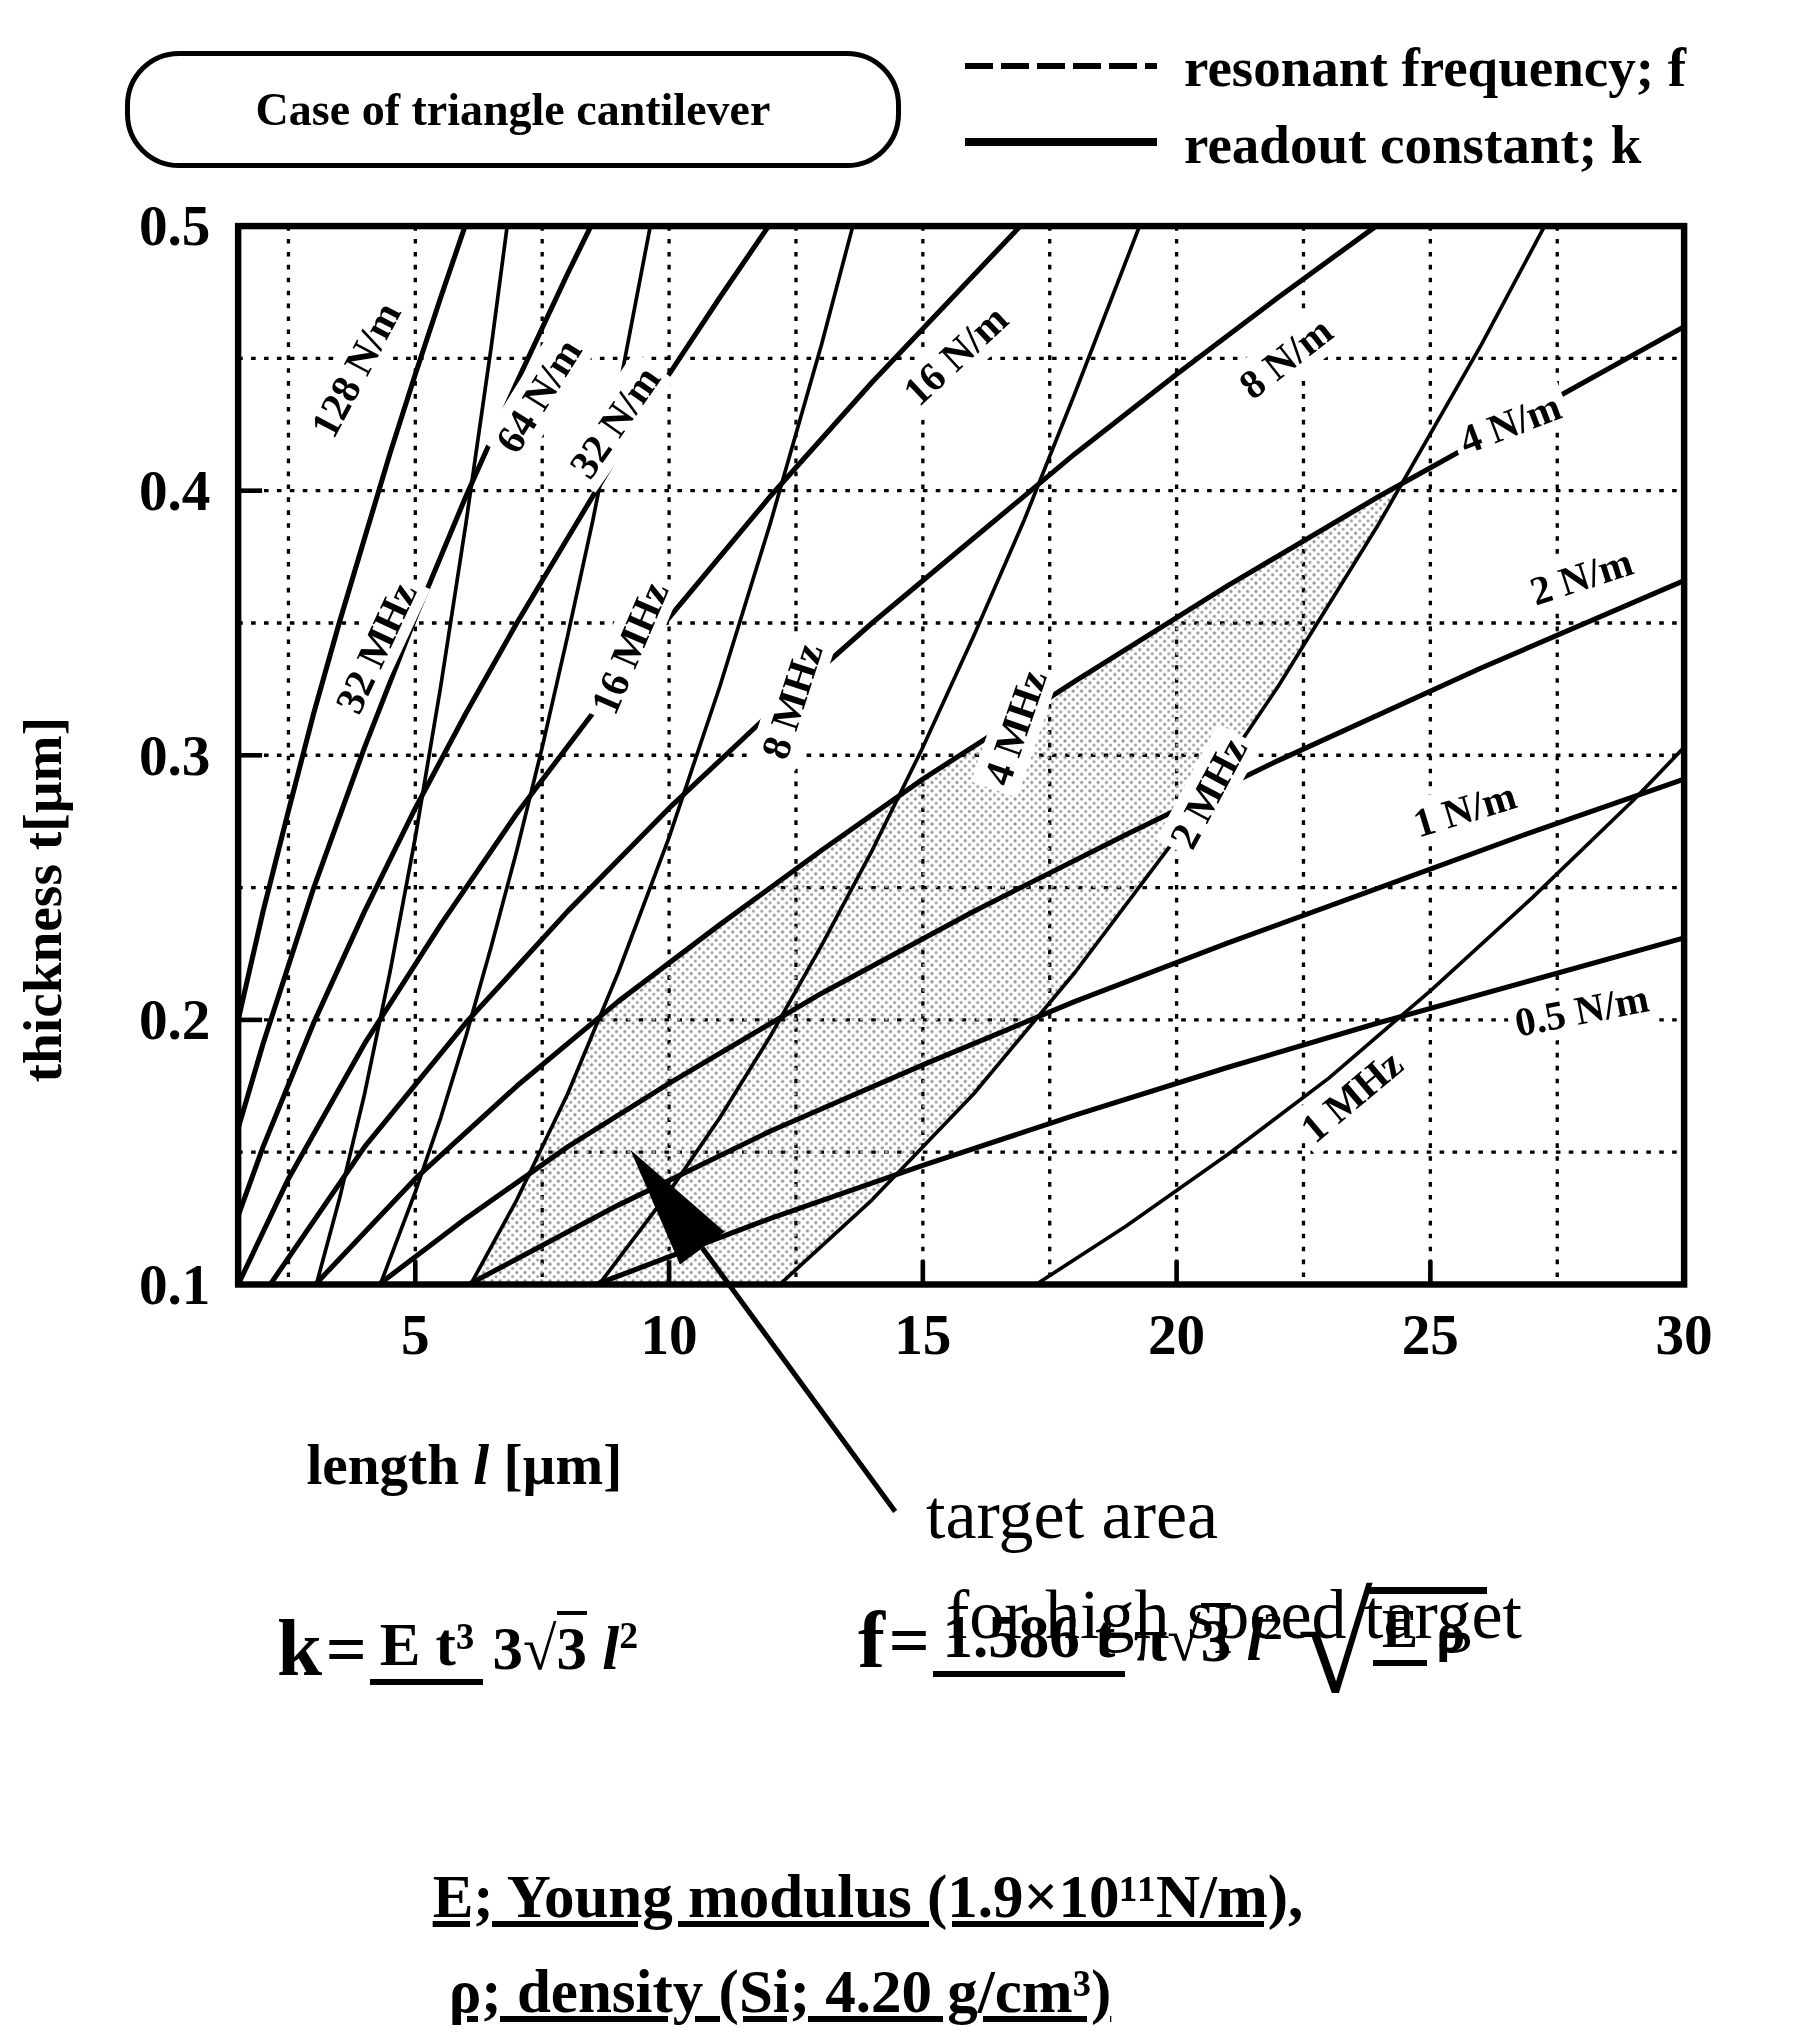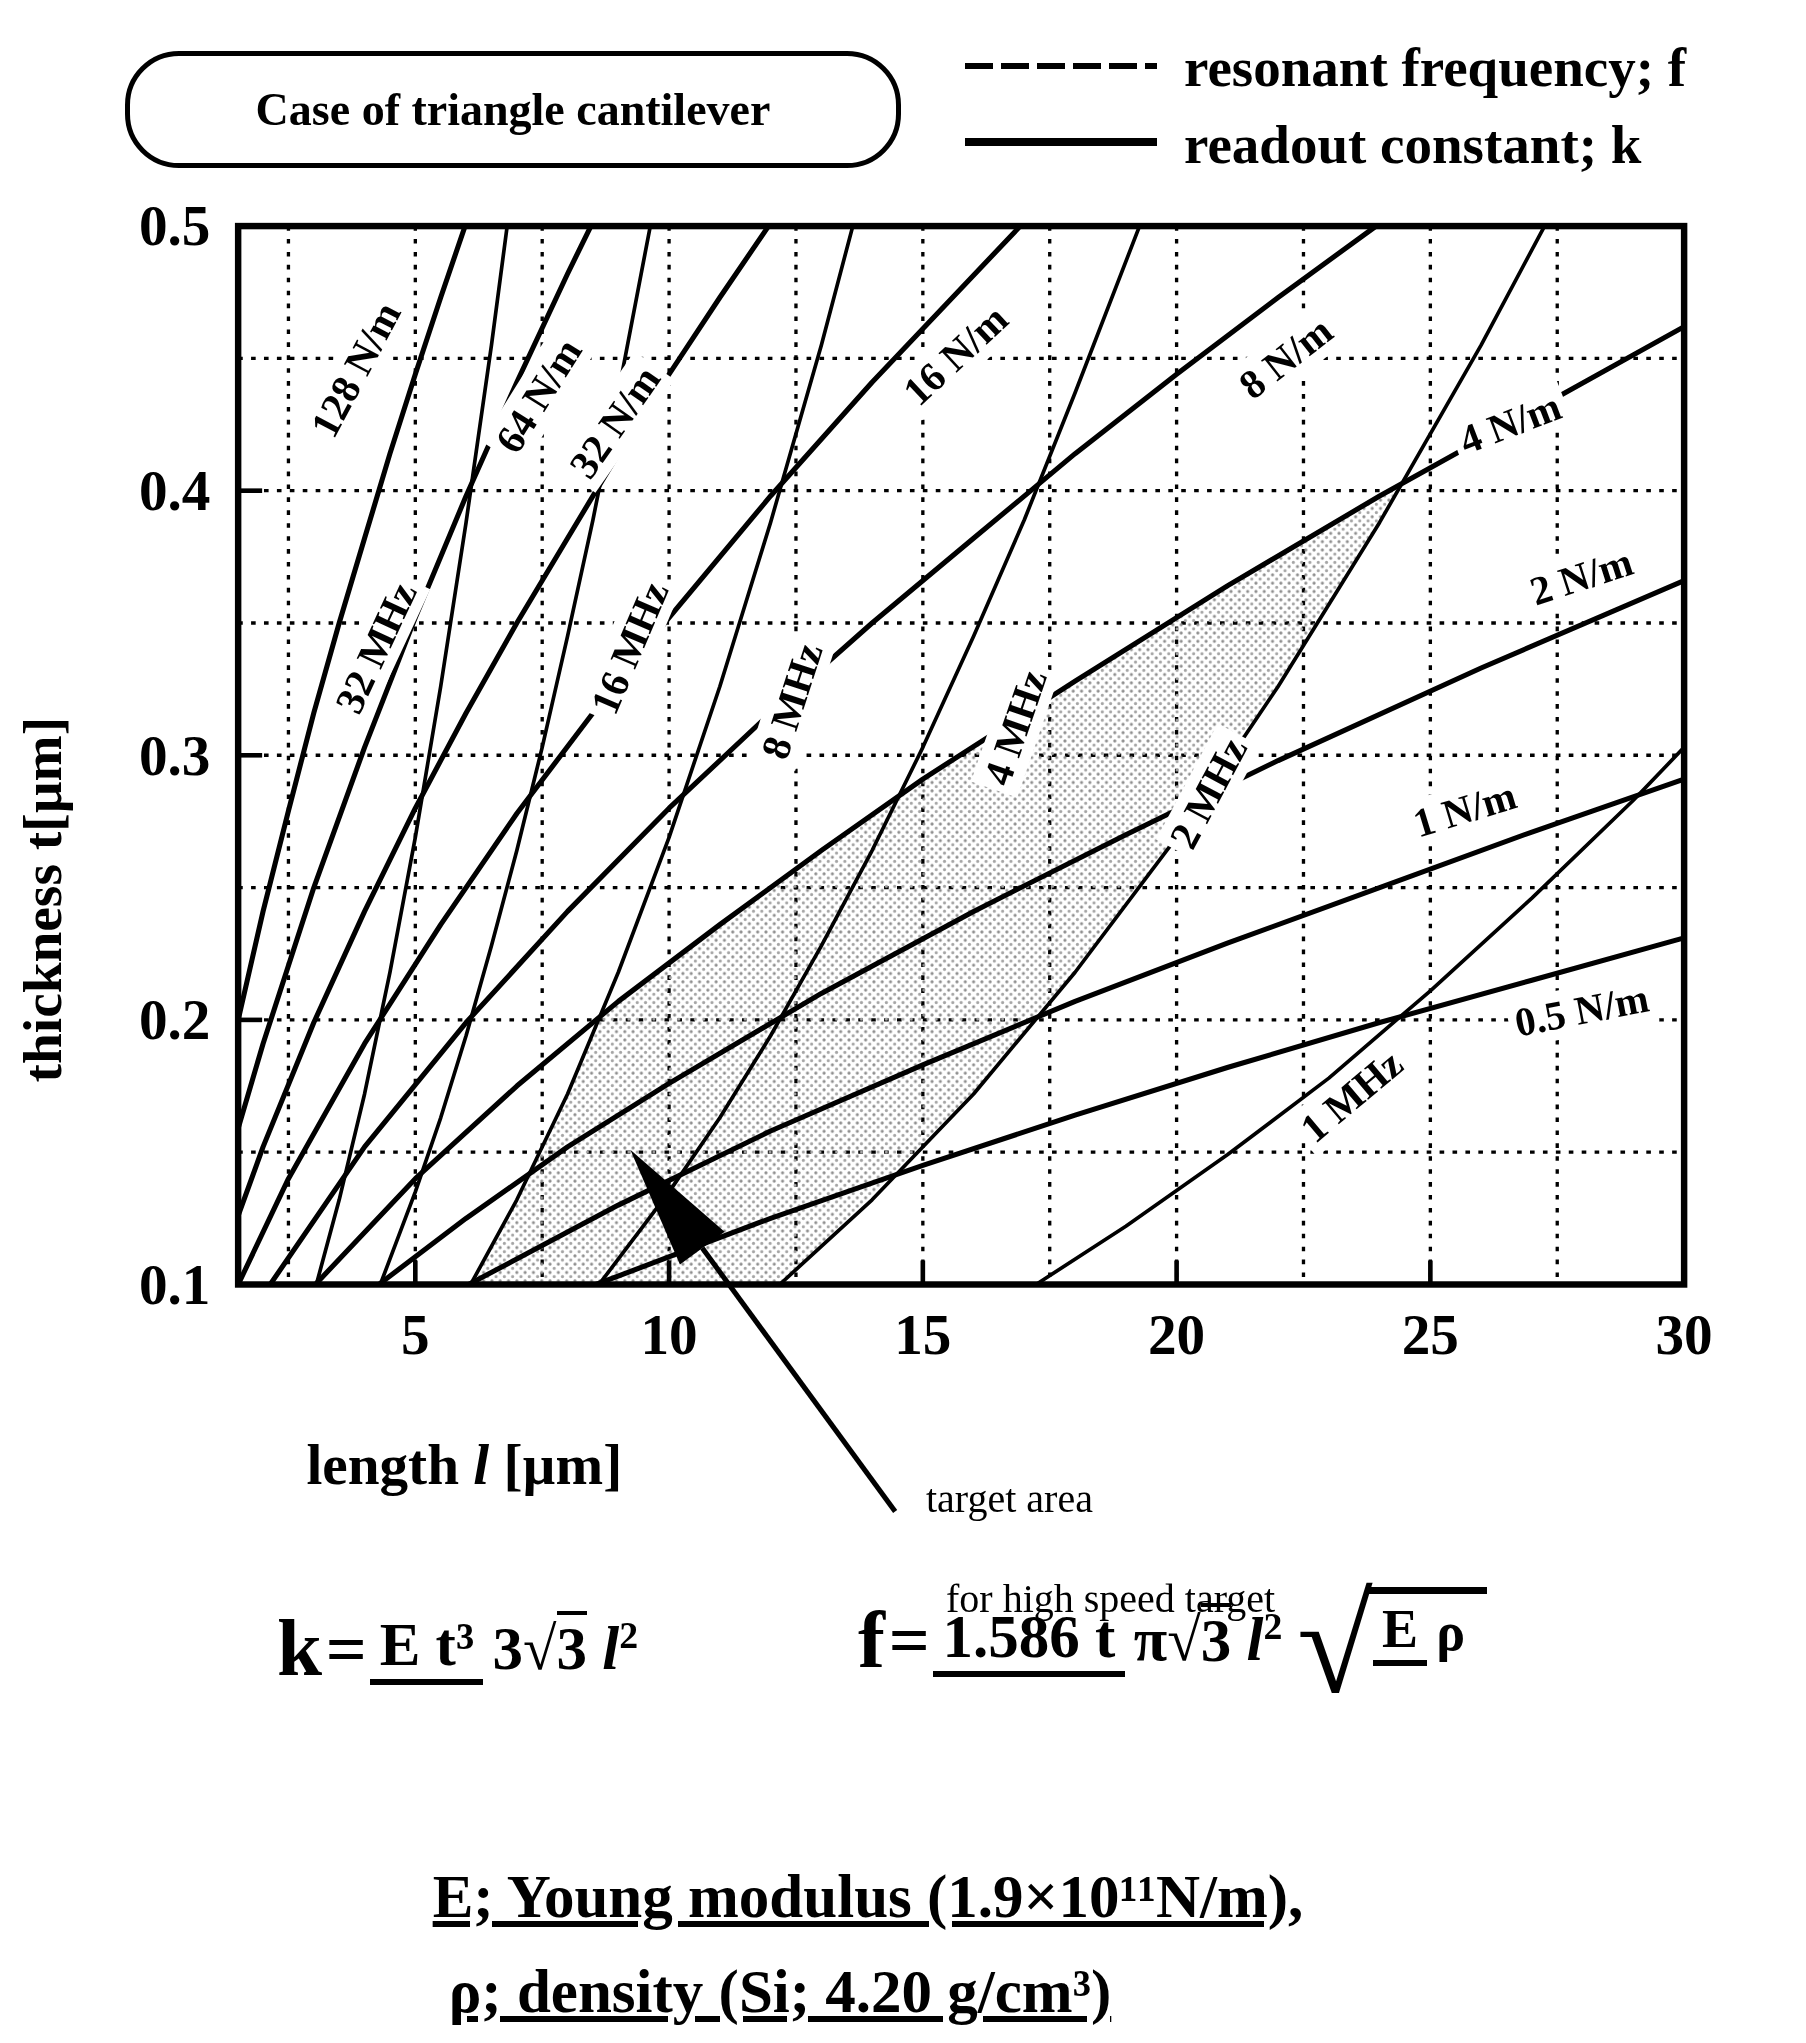--- a/index.html
+++ b/index.html
@@ -11,21 +11,21 @@
      border:5.5px solid #000;border-radius:54px;display:flex;align-items:center;justify-content:center;margin-top:21px;}
   #title-box .t{font-size:46px;font-weight:bold;letter-spacing:0px;}
   .leg-line{height:0;}
   #leg-line-f{left:965px;top:63px;width:192px;height:5.5px;
      background:repeating-linear-gradient(90deg,#000 0 28px,rgba(0,0,0,0) 28px 36px);}
   #leg-line-k{left:965px;top:138px;width:192px;height:8.3px;background:#000;}
   .leg-label{font-size:55px;font-weight:bold;white-space:nowrap;transform:translateY(-50%);}
   #leg-label-f{left:1184px;top:67px;}
   #leg-label-k{left:1184px;top:144px;}
   
-  .annot{font-size:40px;font-weight:400;white-space:nowrap;}
+  .annot{font-size:70px;font-weight:400;white-space:nowrap;}
   #annot1{left:926px;top:1475px;}
   #annot2{left:946px;top:1575px;}
   
   .eq{display:flex;align-items:center;font-weight:bold;}
   #eq-k{left:277px;top:1608px;}
   #eq-f{left:858px;top:1578px;}
   .lhs{font-size:81px;line-height:1;}
   .eqs{font-size:72px;line-height:1;margin:0 3.7px;}
   .frac{display:inline-flex;align-items:center;vertical-align:middle;}
   .frac .num,.frac .den{font-size:61px;line-height:1.05;padding:1.8px 9.2px;white-space:nowrap;}

